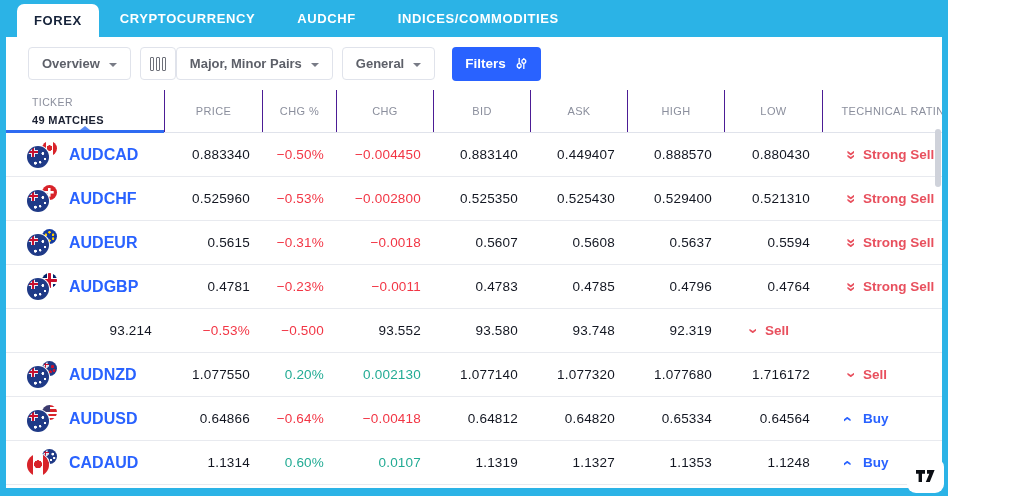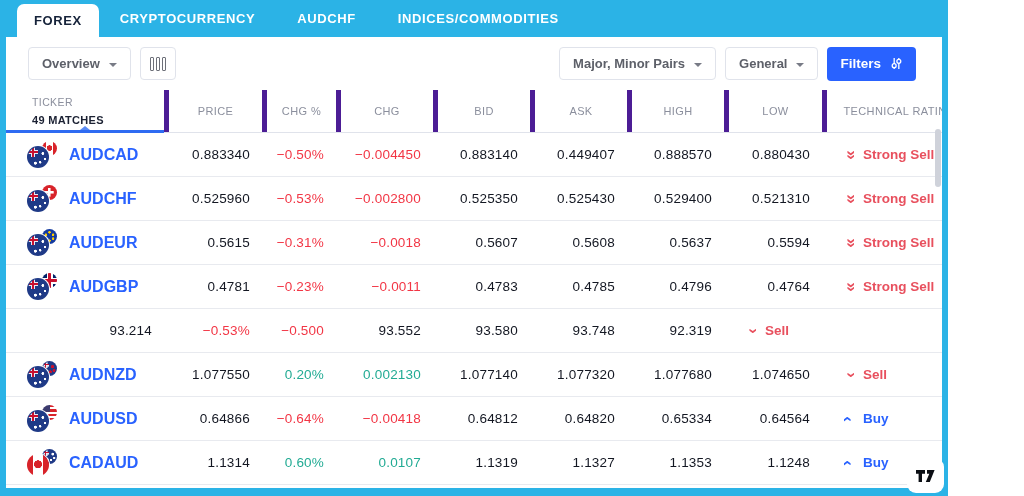--- a/index.html
+++ b/index.html
@@ -10,40 +10,40 @@
   
   .tabbar { height: 37px; display: flex; align-items: stretch; padding-left: 17px; }
   .tab { background: transparent; border: 0; color: #fff; font-weight: 700; font-size: 13px;
          letter-spacing: .6px; padding: 0 21px; cursor: pointer; font-family: inherit; }
   .tab.active { background: #fff; color: #16233a; border-radius: 7px 7px 0 0; margin-top: 4px; padding: 0 17px; }
 
   
   .content { position: absolute; left: 6px; right: 6px; top: 37px; bottom: 8px; background: #fff; overflow: hidden; }
 
   
-  .toolbar { height: 53px; display: flex; align-items: center; justify-content: space-between; padding: 0 26px 0 22px; }
+  .toolbar { height: 53px; display: flex; align-items: center; justify-content: flex-start; padding: 0 18px 0 22px; }
   .tb-group { display: flex; align-items: center; gap: 9px; }
   .select-btn { display: inline-flex; align-items: center; gap: 9px; height: 33px; padding: 0 13px;
                 border: 1px solid #e0e3eb; border-radius: 4px; background: #fff; color: #5d6069;
                 font-weight: 700; font-size: 13px; cursor: pointer; font-family: inherit; }
   .caret-down { width: 0; height: 0; border-left: 4px solid transparent; border-right: 4px solid transparent;
                 border-top: 4px solid #787b86; margin-top: 2px; }
   .icon-btn { width: 36px; height: 33px; border: 1px solid #e0e3eb; border-radius: 4px; background: #fff;
               display: inline-flex; align-items: center; justify-content: center; gap: 2px; cursor: pointer; }
   .colbar { width: 4px; height: 14px; border: 1px solid #6d7079; border-radius: 1px; background: #fff; }
   .filters-btn { display: inline-flex; align-items: center; gap: 9px; height: 34px; padding: 0 13px;
                  border: 0; border-radius: 4px; background: #2962ff; color: #fff; font-weight: 700;
-                 font-size: 13.5px; cursor: pointer; font-family: inherit; }
+                 font-size: 13.5px; cursor: pointer; font-family: inherit; margin-left: 8px; }
 
   
   .grid-cols { display: grid; grid-template-columns: 158px 98px 74px 97px 97px 97px 97px 98px 150px 1fr; }
   .thead { height: 43px; border-bottom: 1px solid #e0e3eb; }
   .th { height: 100%; display: flex; align-items: center; justify-content: center; font-size: 11px;
         color: #8b8f9d; letter-spacing: .4px; cursor: pointer; }
-  .th:not(:first-child) { border-left: 5px solid #4c1d95; }
+  .th:not(:first-child) { border-left: 1px solid #4c1d95; }
   .ticker-th { position: relative; flex-direction: column; align-items: flex-start; justify-content: center;
                padding-left: 26px; gap: 6px; }
   .ticker-th .t-label { font-size: 10.5px; color: #8b8f9d; }
   .ticker-th .t-matches { font-size: 11px; font-weight: 700; color: #1b2133; letter-spacing: .3px; }
   .ticker-th::after { content: ""; position: absolute; left: 0; right: 0; bottom: -1px; height: 3px; background: #2e6bf2; }
   .ticker-th::before { content: ""; position: absolute; left: 50%; bottom: 2px; transform: translateX(-50%);
                        border-left: 5px solid transparent; border-right: 5px solid transparent;
                        border-bottom: 4px solid #5a8bf5; }
   .menu-th { display: flex; align-items: center; justify-content: center; border-left: 1px solid #ecedf2;
              cursor: pointer; }
@@ -296,21 +296,21 @@
         <i class="flag front f-aud"></i>
       </span>
       <a class="ticker-link">AUDNZD</a>
     </div>
     <div class="td num">1.077550</div>
     <div class="td num cell-chgp pos">0.20%</div>
     <div class="td num cell-chg pos">0.002130</div>
     <div class="td num">1.077140</div>
     <div class="td num">1.077320</div>
     <div class="td num">1.077680</div>
-    <div class="td num">1.074650</div>
+    <div class="td num">1.716172</div>
     <div class="td rating sell">
       <span class="chev">‹</span>
       <span>Sell</span>
     </div>
     <div class="td"></div>
   </div>
         <div class="tr grid-cols">
     <div class="td ticker-cell">
       <span class="flags">
         <i class="flag back f-usd"></i>

